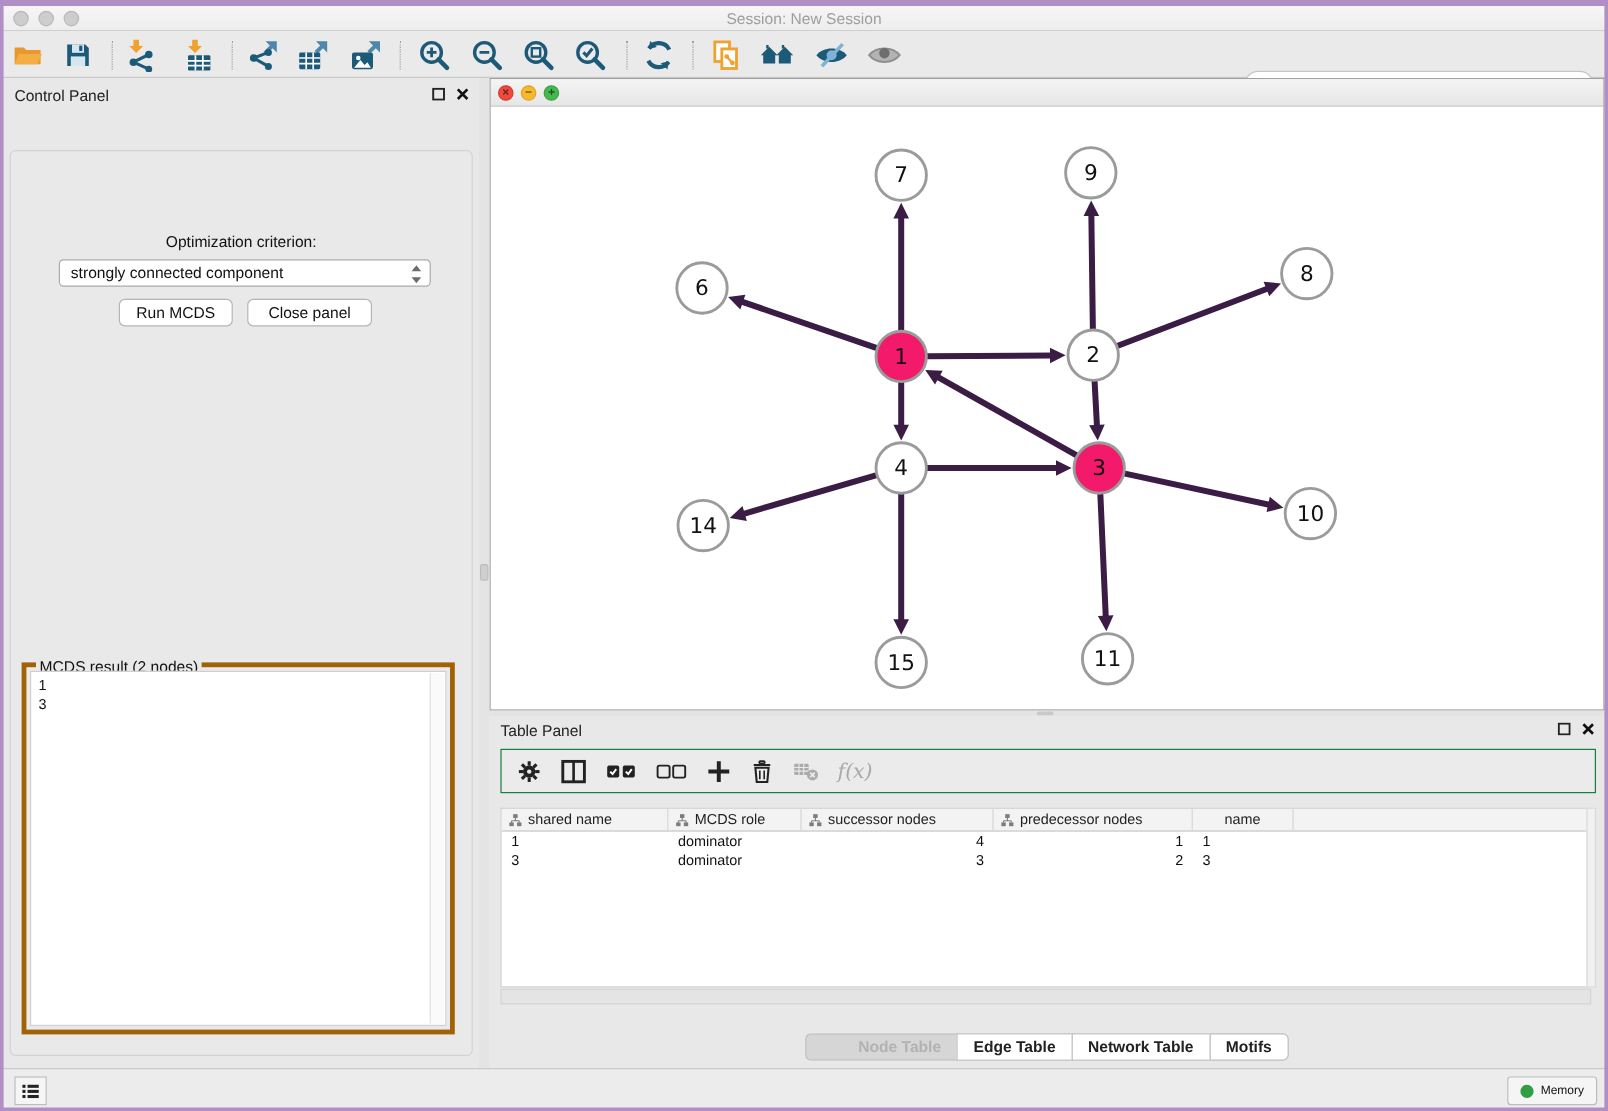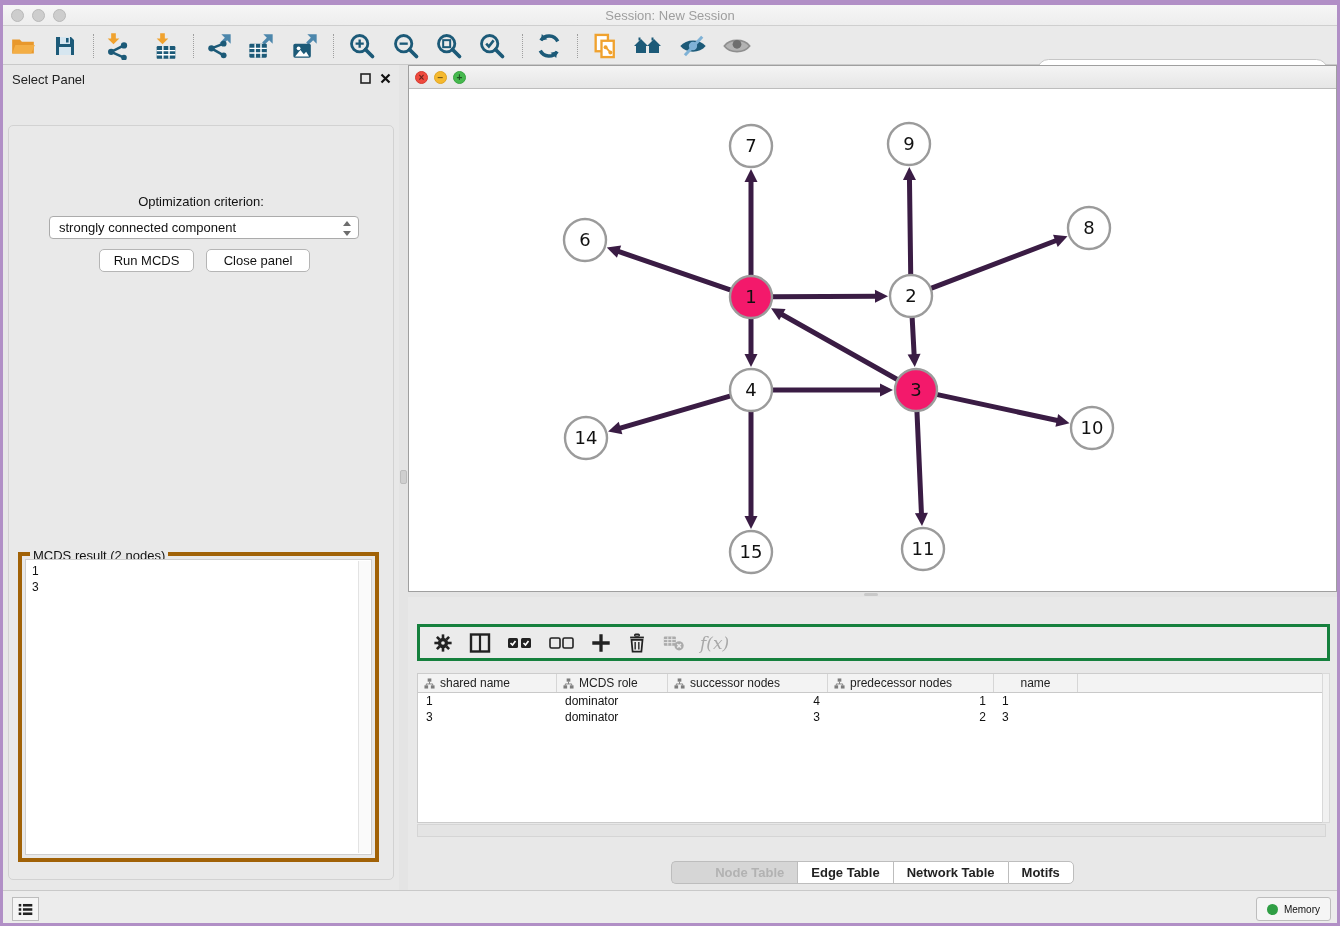--- a/index.html
+++ b/index.html
@@ -49,21 +49,21 @@
   
   .netwin { position:absolute; left:408px; top:65px; width:929px; height:527px; border:1px solid #9f9f9f; background:#fff; }
   .nettitle { position:absolute; left:0; right:0; top:0; height:23px; background:linear-gradient(#f4f4f4,#e6e6e6); border-bottom:1px solid #bdbdbd; }
   .nettitle .label { position:absolute; left:0; right:0; top:4px; text-align:center; font-size:13px; color:#222; }
   .lights { position:absolute; left:6px; top:5px; display:flex; gap:6px; }
   .light { width:13px; height:13px; border-radius:50%; font-size:10px; line-height:12px; text-align:center; color:rgba(0,0,0,.55); font-weight:bold; }
   .netcanvas { position:absolute; left:0; right:0; top:23px; bottom:0; background:#fff; }
 
   
   .tpanel { position:absolute; left:408px; top:597px; right:3px; height:293px; background:#e8e8e8; }
-  .ttoolbar { position:absolute; left:9px; right:7px; top:27px; height:37px; border:3px solid #15803d; background:#ebebeb; display:flex; align-items:center; gap:14px; padding-left:12px; }
+  .ttoolbar { position:absolute; left:9px; right:7px; top:27px; height:37px; border:1px solid #15803d; background:#ebebeb; display:flex; align-items:center; gap:14px; padding-left:12px; }
   .ttable { position:absolute; left:9px; top:76px; width:909px; bottom:67px; background:#fff; border:1px solid #cccccc; overflow:hidden; }
   .thead { display:flex; height:19px; background:#f3f3f3; border-bottom:1px solid #c9c9c9; }
   .th { font-size:12px; color:#222; display:flex; align-items:center; gap:5px; padding-left:6px; border-right:1px solid #d6d6d6; }
   .th.center { justify-content:center; padding-left:0; }
   .trow { display:flex; height:16px; }
   .td { font-size:12px; color:#111; padding:0 8px; line-height:16px; white-space:nowrap; overflow:hidden; }
   .td.right { text-align:right; }
   .tscroll { position:absolute; right:7px; top:76px; width:8px; bottom:67px; background:#f1f1f1; border:1px solid #d9d9d9; }
   .hscroll { position:absolute; left:9px; width:909px; bottom:53px; height:13px; background:#e4e4e4; border:1px solid #d5d5d5; }
   .ttabs { position:absolute; left:0; right:0; bottom:6px; display:flex; justify-content:center; }
@@ -219,21 +219,21 @@
   <div class="searchbox">
     <svg width="14" height="14" viewBox="0 0 16 16">
       <circle cx="6.5" cy="6.5" r="4.6" fill="none" stroke="#8f8f8f" stroke-width="1.5"></circle>
       <path d="M10 10 L14 14" stroke="#8f8f8f" stroke-width="1.5"></path>
     </svg>
   </div>
 </div>
 
 <div class="cpanel">
   <div class="phead">
-    <span class="ptitle">Select Panel</span>
+    <span class="ptitle">Control Panel</span>
     <span class="winbtns">
       <svg width="11" height="11" viewBox="0 0 11 11">
           <rect x="1" y="1" width="9" height="9" fill="none" stroke="#222" stroke-width="1.6"></rect>
         </svg>
       <svg width="11" height="11" viewBox="0 0 11 11">
           <path d="M1.5 1.5 L9.5 9.5 M9.5 1.5 L1.5 9.5" stroke="#111" stroke-width="2.2"></path>
         </svg>
     </span>
   </div>
   <div class="cbody">
@@ -375,20 +375,31 @@
         </g>
         <g>
           <circle cx="514" cy="460" r="21" fill="#ffffff" stroke="#9b9b9b" stroke-width="2.4"></circle>
           <text x="514" y="460" dy="6" text-anchor="middle" font-size="18" fill="#111" font-family="&quot;DejaVu Sans&quot;,sans-serif">11</text>
         </g>
       </svg>
   </div>
 </div>
 
 <div class="tpanel">
+  <div class="phead">
+    <span class="ptitle">Table Panel</span>
+    <span class="winbtns">
+      <svg width="11" height="11" viewBox="0 0 11 11">
+          <rect x="1" y="1" width="9" height="9" fill="none" stroke="#222" stroke-width="1.6"></rect>
+        </svg>
+      <svg width="11" height="11" viewBox="0 0 11 11">
+          <path d="M1.5 1.5 L9.5 9.5 M9.5 1.5 L1.5 9.5" stroke="#111" stroke-width="2.2"></path>
+        </svg>
+    </span>
+  </div>
   <div class="ttoolbar">
     <svg width="22" height="22" viewBox="0 0 24 24">
       <g fill="#222">
         <circle cx="12" cy="12" r="5.6"></circle>
         <g>
             <rect x="10.6" y="2.6" width="2.8" height="4"></rect>
           </g>
         <g transform="rotate(45 12 12)">
             <rect x="10.6" y="2.6" width="2.8" height="4"></rect>
           </g>

